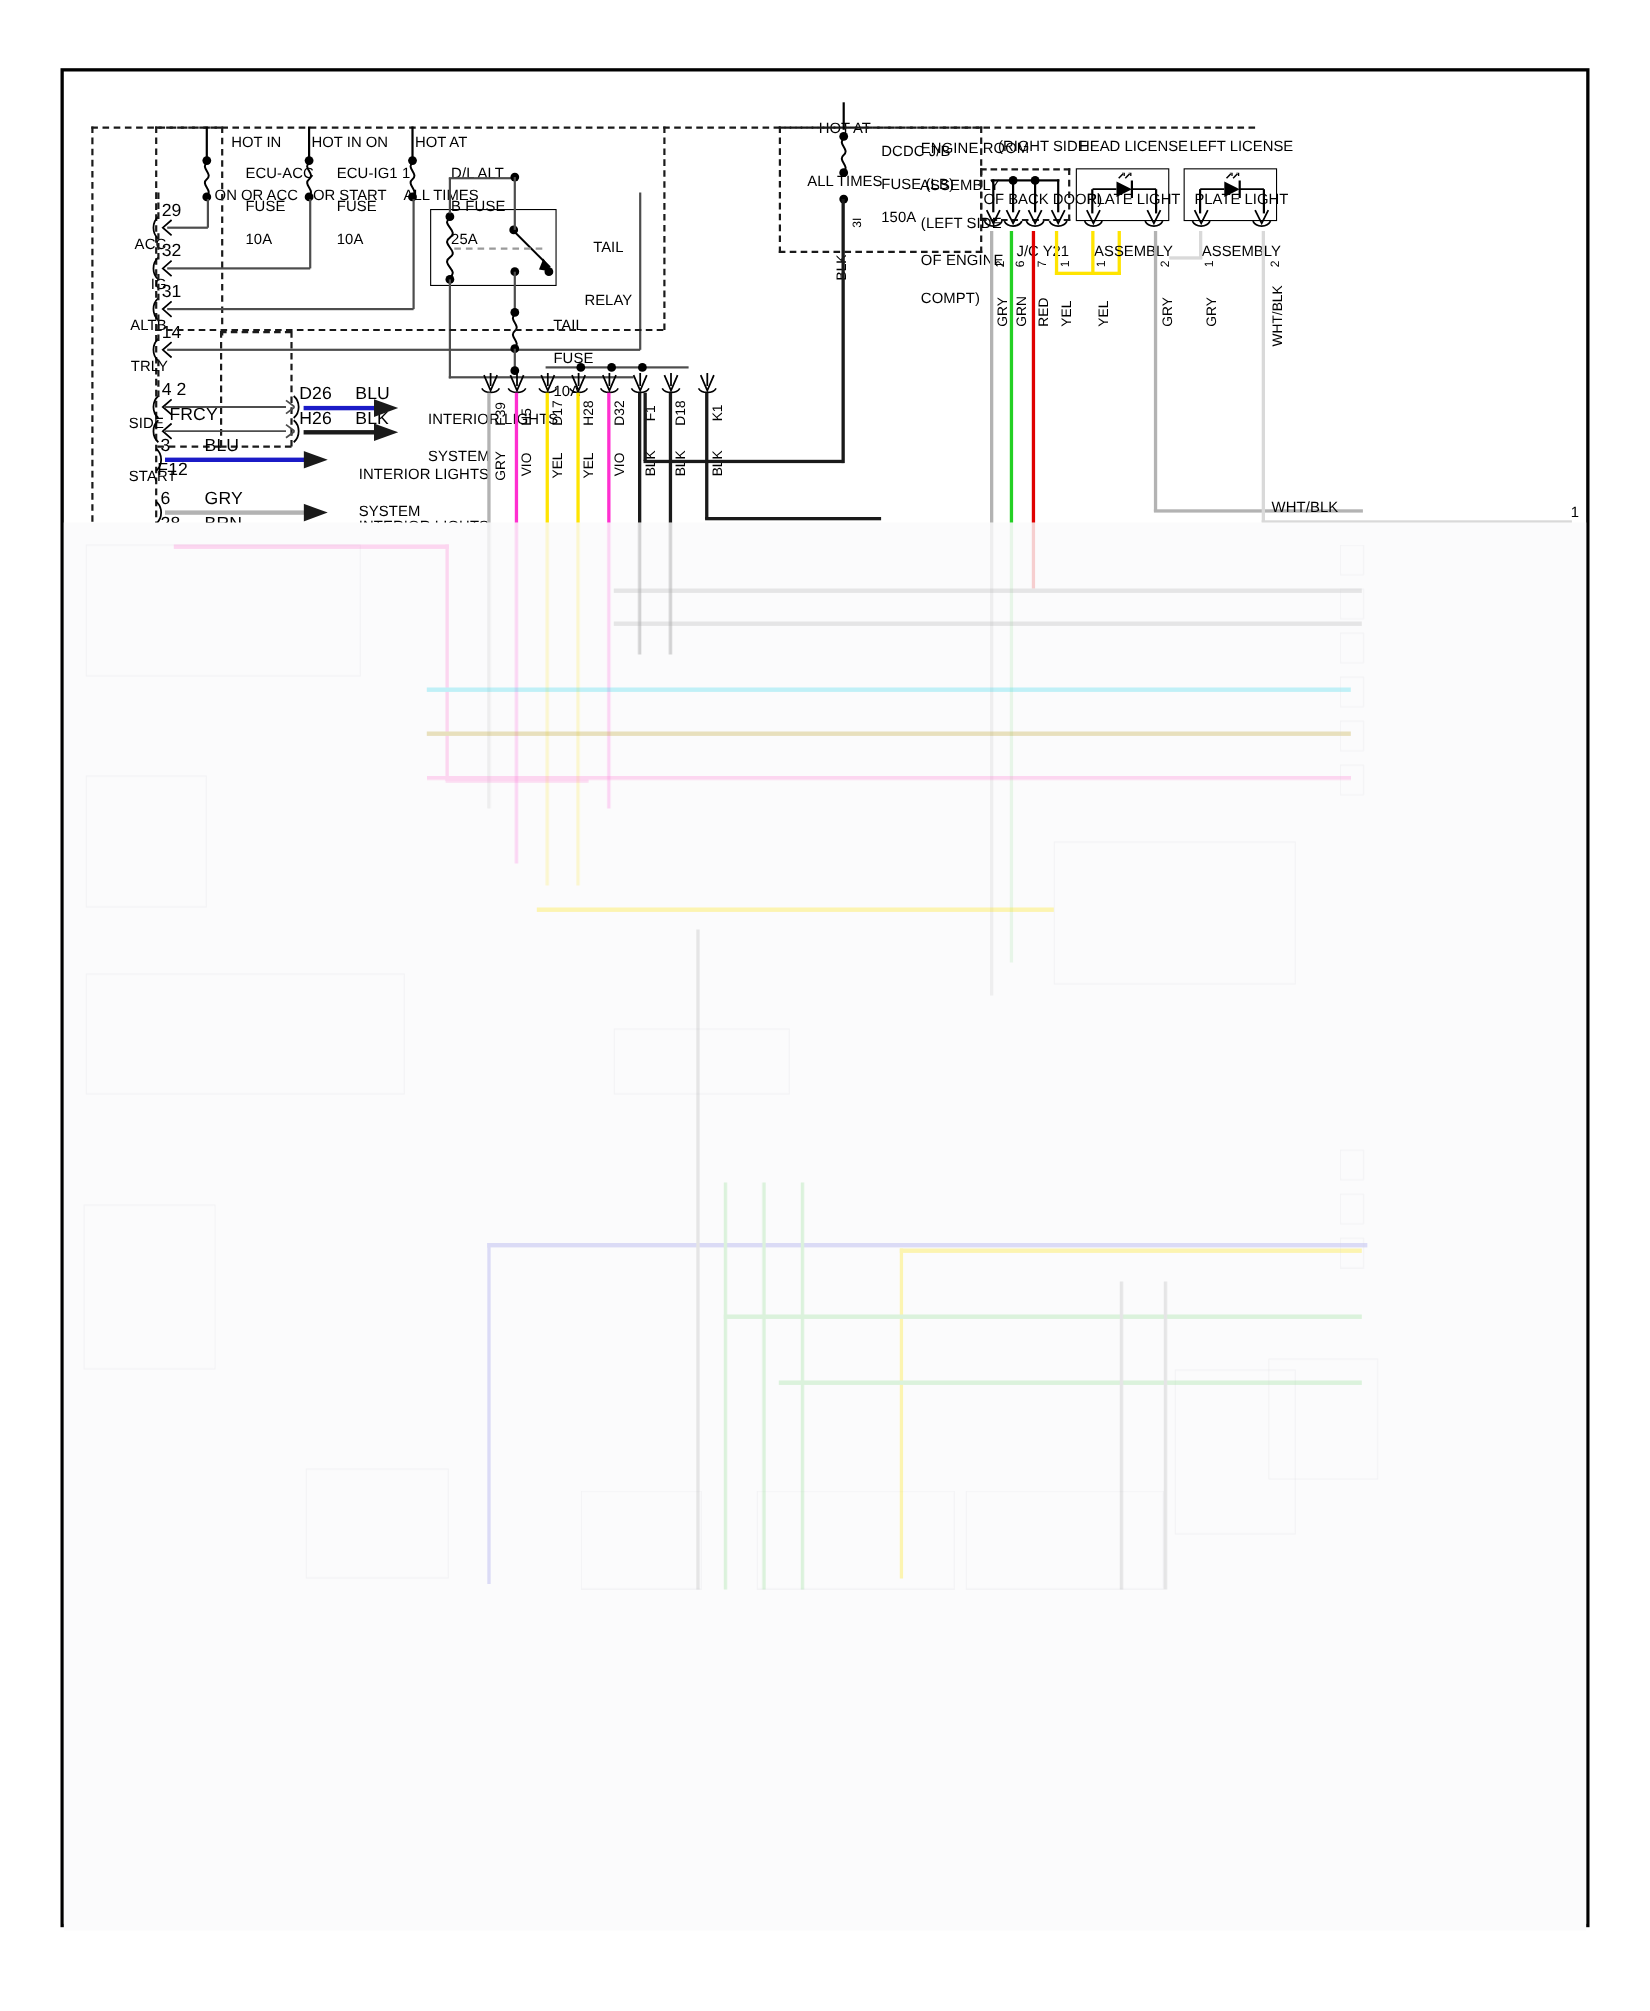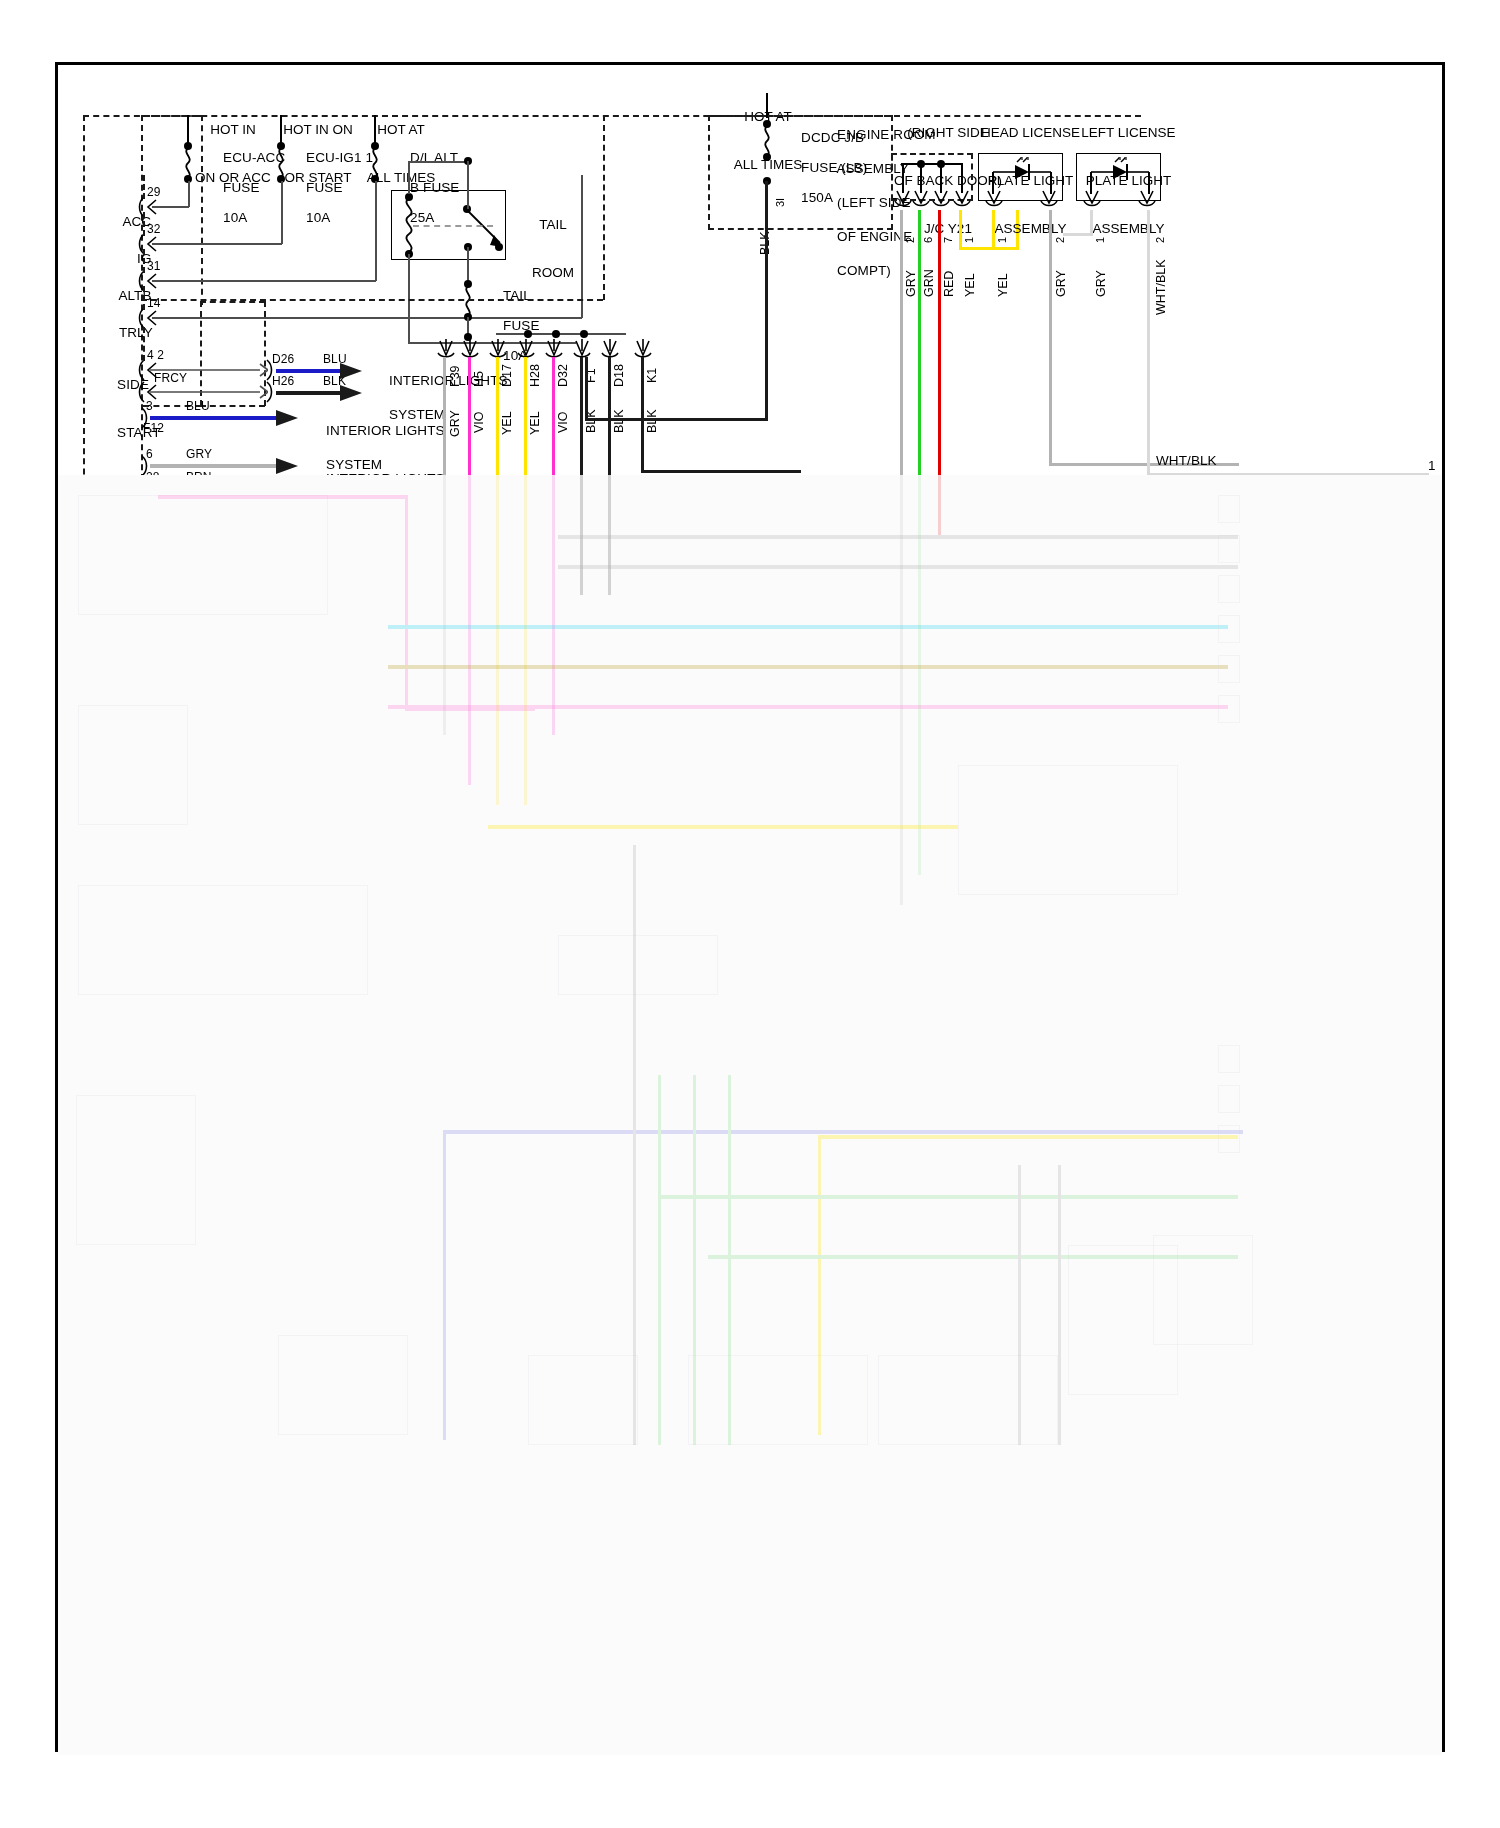--- a/index.html
+++ b/index.html
@@ -3,21 +3,21 @@
 <meta charset="utf-8">
 <title>Wiring Diagram</title>
 <style>
   html,body{margin:0;padding:0;background:#ffffff;}
   body{font-family:"Liberation Sans","DejaVu Sans",sans-serif;}
   #page{position:relative;width:1500px;height:1828px;background:#ffffff;overflow:hidden;}
   #sheet{position:absolute;left:55px;top:62px;width:1390px;height:1690px;border:3px solid #000;box-sizing:border-box;background:#fff;}
   
   .t{position:absolute;font-size:13.5px;color:#000;white-space:pre;line-height:15px;letter-spacing:.1px;}
   .tc{position:absolute;font-size:13.5px;color:#000;white-space:pre;line-height:16px;text-align:center;}
-  .sm{font-size:12px;line-height:14px;}
+  .sm{font-size:16px;line-height:14px;}
   .vt{position:absolute;font-size:12.5px;color:#000;white-space:nowrap;
       transform-origin:0 0;transform:rotate(-90deg);}
   .ln{position:absolute;background:#4d4d4d;}
   .lnb{position:absolute;background:#000;}
   .hline{height:1.6px;}
   .vline{width:1.6px;}
   .dashbox{position:absolute;border:2px dashed #1a1a1a;box-sizing:border-box;}
   .dashv{position:absolute;width:0;border-left:2px dashed #1a1a1a;}
   .dashh{position:absolute;height:0;border-top:2px dashed #1a1a1a;}
   .solidbox{position:absolute;border:1.8px solid #000;box-sizing:border-box;background:transparent;}
@@ -301,21 +301,21 @@
     <div class="dot" style="left:405px;top:140px;"></div>
     <svg style="position:absolute;left:404px;top:140px;width:50px;height:48px;">
       <line x1="5" y1="5" x2="38" y2="38" stroke="#000" stroke-width="1.8"></line>
       <path d="M32 30 L40 42 L28 40 Z" fill="#000"></path>
     </svg>
     <div class="dot" style="left:437px;top:178px;"></div>
 
     <div class="dashh" style="left:355px;top:160px;width:80px;border-top:2px dashed #9a9a9a;"></div>
     <div class="tc" style="left:455px;top:120px;width:80px;">
       <div>TAIL</div>
-      <div>ROOM</div>
+      <div>RELAY</div>
     </div>
 
     <div class="ln vline" style="left:350px;top:97px;height:32px;"></div>
     <div class="ln hline" style="left:350px;top:96px;width:60px;"></div>
     <div class="dot" style="left:406px;top:92px;"></div>
     <div class="ln vline" style="left:409px;top:96px;height:48px;"></div>
     <div class="ln vline" style="left:350px;top:189px;height:90px;"></div>
     <div class="ln hline" style="left:350px;top:277px;width:168px;"></div>
 
     <div class="dot" style="left:406px;top:178px;"></div>

